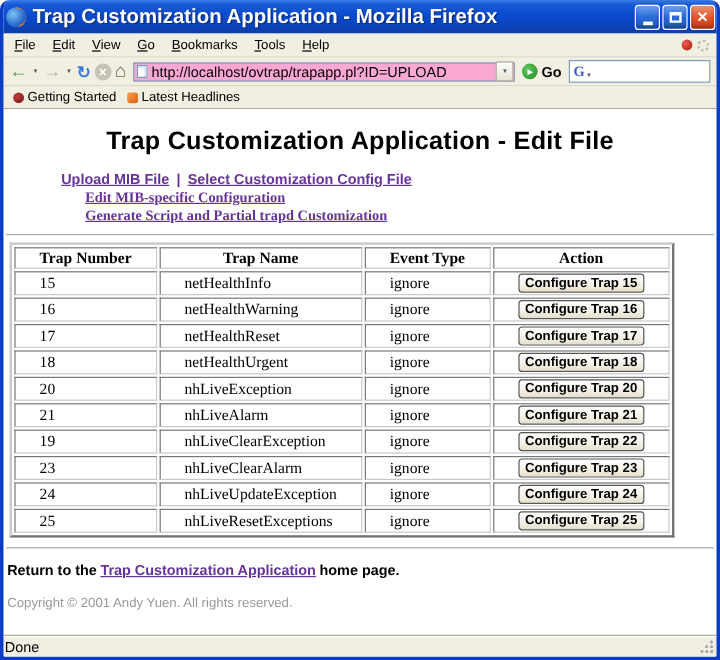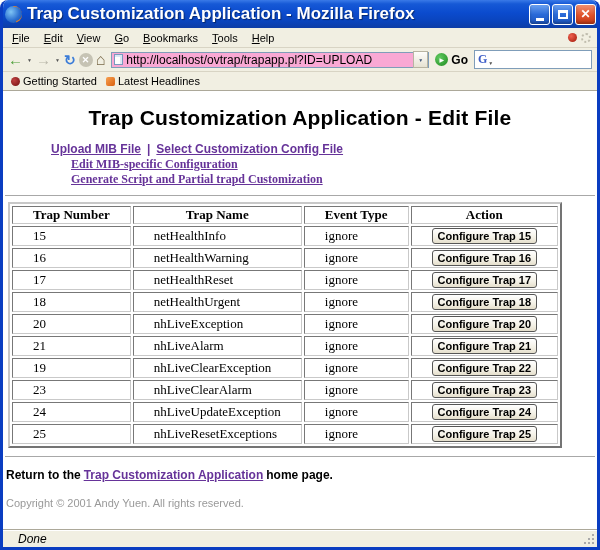--- a/index.html
+++ b/index.html
@@ -125,21 +125,21 @@
   
   .return-line { font-size: 12px; font-weight: bold; margin: 11px 0 0 3px; color: #000; }
   a.home-link { color: #663399; text-decoration: underline; margin: 0 3px; }
   .fineprint { margin: 14px 0 0 3px; color: #999; font-size: 11px; line-height: 15px; }
   
   .statusbar {
     height: 18px; flex: 0 0 18px; background: #f1efe2;
     border-top: 1px solid #aca899; box-shadow: inset 0 1px 0 #fff;
     display: flex; align-items: center; font-size: 12px; position: relative;
   }
-  .status-text { padding-left: 15px; color: #000; font-style: italic; }
+  .status-text { padding-left: 1px; color: #000; }
   .resize-grip { position: absolute; right: 2px; bottom: 2px; width: 12px; height: 12px;
     background:
       radial-gradient(circle at 10px 10px, #aaa 1.2px, transparent 1.4px),
       radial-gradient(circle at 10px 6px, #aaa 1.2px, transparent 1.4px),
       radial-gradient(circle at 6px 10px, #aaa 1.2px, transparent 1.4px),
       radial-gradient(circle at 10px 2px, #aaa 1.2px, transparent 1.4px),
       radial-gradient(circle at 2px 10px, #aaa 1.2px, transparent 1.4px),
       radial-gradient(circle at 6px 6px, #aaa 1.2px, transparent 1.4px);
   }
 </style>

